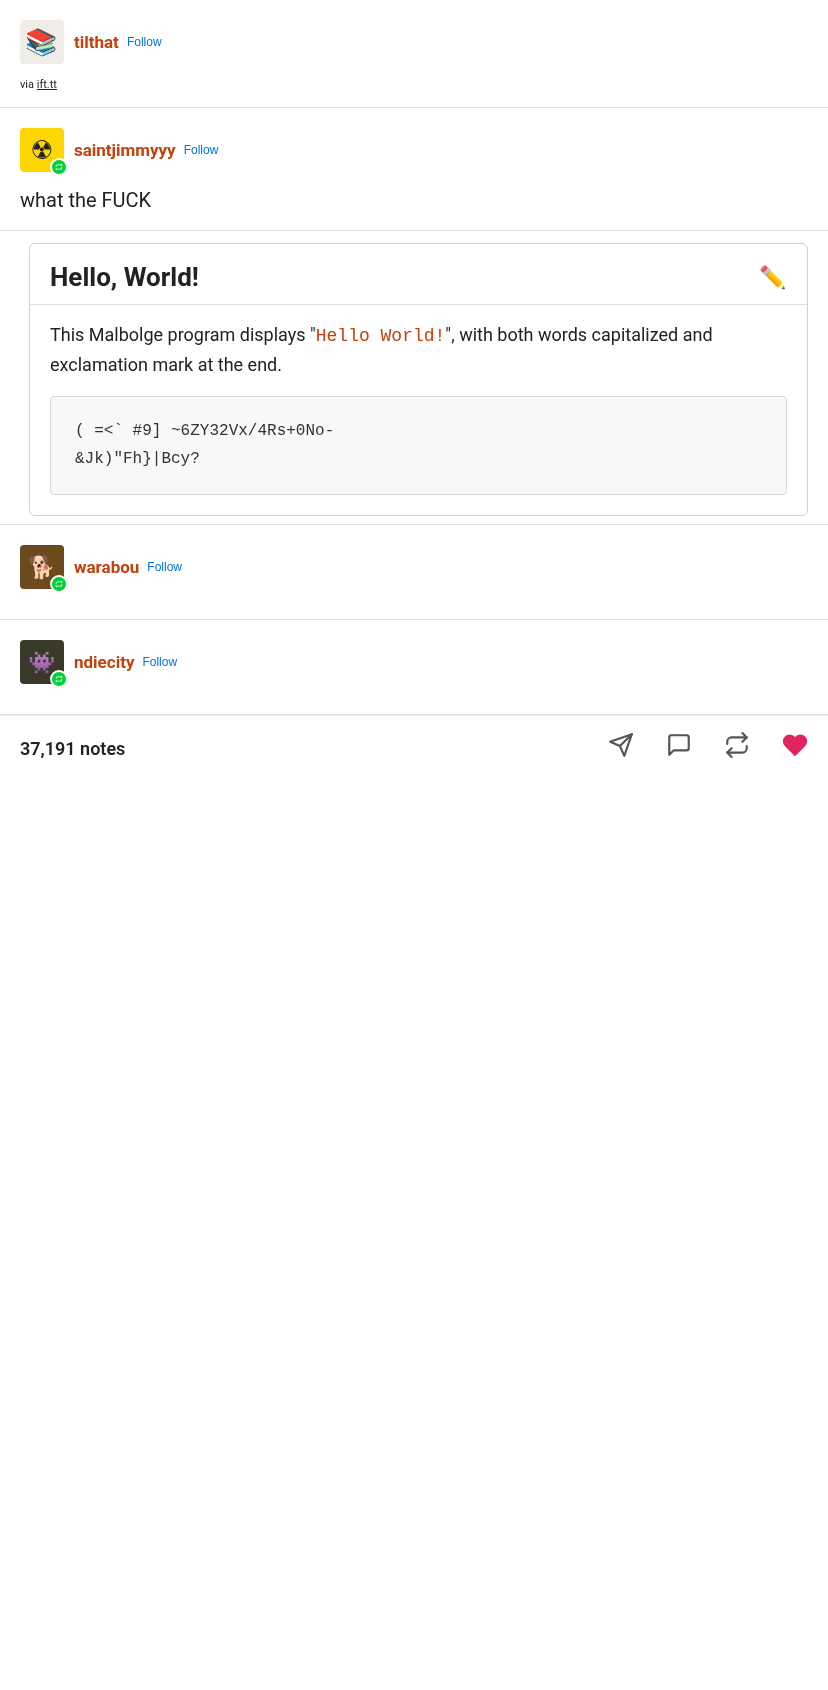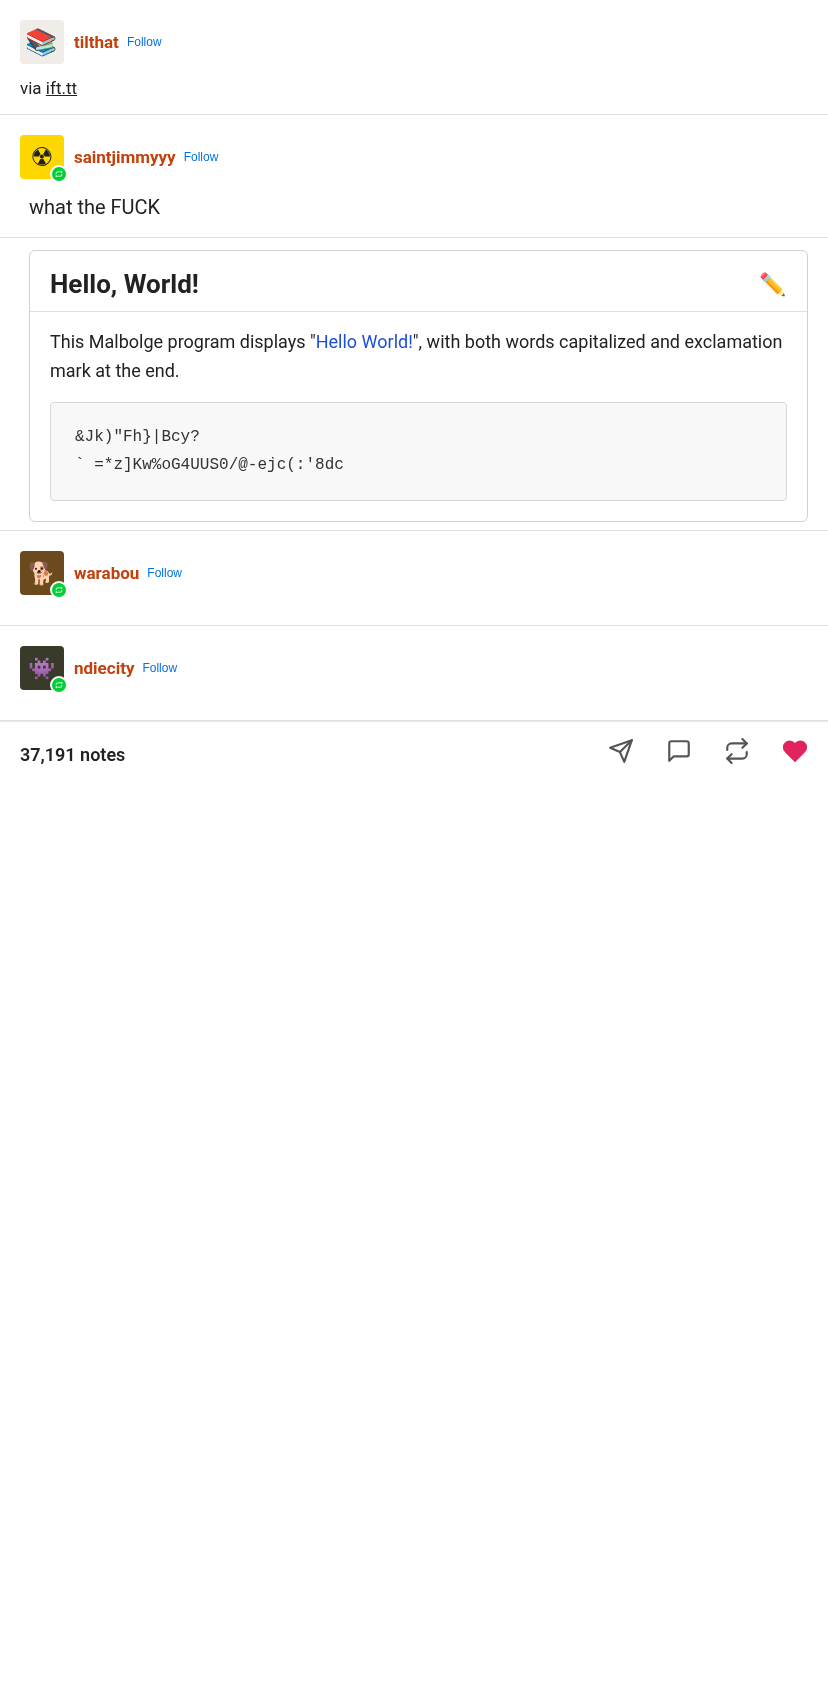--- a/index.html
+++ b/index.html
@@ -86,34 +86,33 @@
       color: #222;
     }
 
     .post-text a, .post-text-link {
       text-decoration: underline;
       color: #222;
     }
 
     .via-line {
       margin-top: 14px;
-      font-size: 17px;
+      font-size: 11px;
       color: #222;
     }
 
     .via-line a {
       text-decoration: underline;
       color: #222;
     }
 
     .reaction-text {
       font-size: 20px;
       color: #222;
       line-height: 1.4;
-      margin-left: 9px;
     }
 
     
     .wiki-embed {
       border: 1px solid #d0d0d0;
       border-radius: 6px;
       margin-top: 12px;
       background: #fff;
       overflow: hidden;
     }
@@ -141,22 +140,23 @@
       padding: 16px 20px 20px 20px;
     }
 
     .wiki-description {
       font-size: 18px;
       line-height: 1.6;
       color: #222;
     }
 
     .wiki-description .blue-link {
-      color: #1d4ed8;
+      color: #c2410c;
       text-decoration: none;
+      font-family: Liberation Mono, monospace;
     }
 
     .code-block {
       background: #f8f8f8;
       border: 1px solid #d8d8d8;
       border-radius: 4px;
       padding: 20px 24px;
       margin-top: 16px;
       font-family: "Courier New", Courier, monospace;
       font-size: 16px;
@@ -253,22 +253,22 @@
   <div class="wiki-embed">
     <div class="wiki-header">
       <span class="wiki-title">Hello, World!</span>
       <span class="wiki-pencil">✏️</span>
     </div>
     <div class="wiki-body">
       <div class="wiki-description">
         <span>This Malbolge program displays "</span><a class="blue-link">Hello World!</a><span>", with both words capitalized and exclamation mark at the end.</span>
       </div>
       <div class="code-block">
+        <div>( =&lt;` #9] ~6ZY32Vx/4Rs+0No-</div>
         <div>&amp;Jk)"Fh}|Bcy?</div>
-        <div>` =*z]Kw%oG4UUS0/@-ejc(:'8dc</div>
       </div>
     </div>
   </div>
 </div>
 
 <div class="post-block">
   <div class="user-header">
     <div class="avatar">
       <div class="avatar-img" style="background: #6b4a1e; border-radius:4px; width:44px;height:44px; display:flex; align-items:center; justify-content:center; font-size:22px;">🐕</div>
       <div class="reblog-badge">

